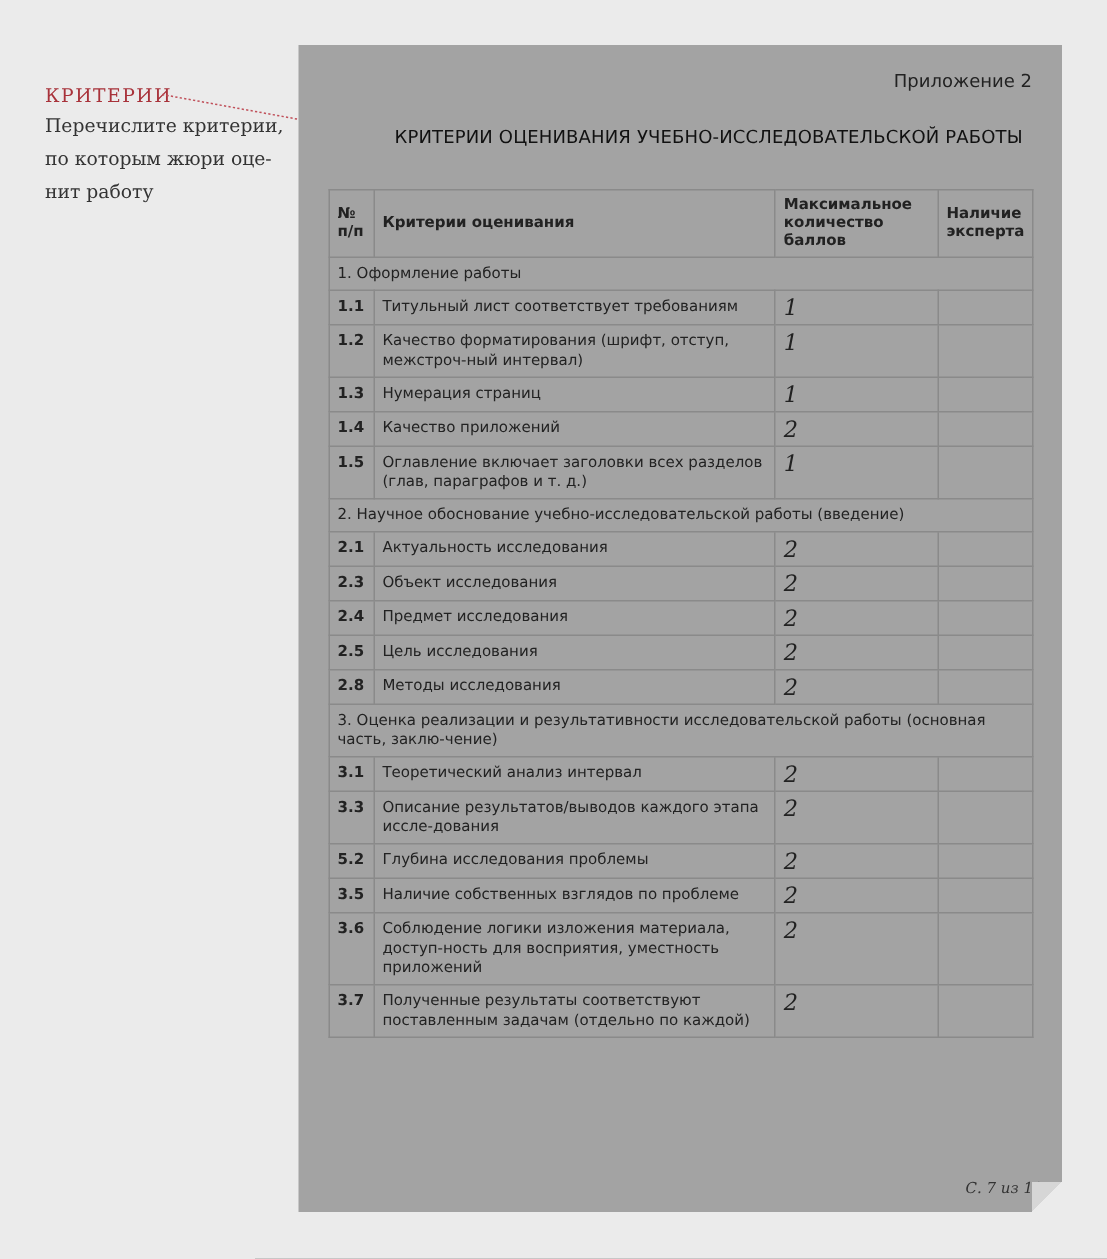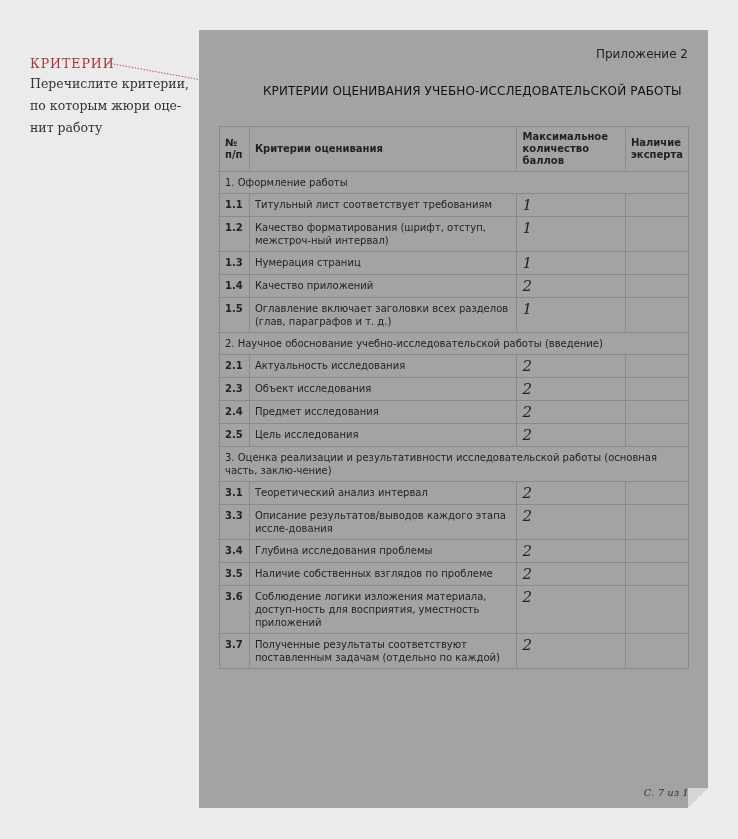--- a/index.html
+++ b/index.html
@@ -156,36 +156,42 @@
           <td class="max">2</td>
           <td></td>
         </tr>
         <tr>
           <td class="num">2.5</td>
           <td>Цель исследования</td>
           <td class="max">2</td>
           <td></td>
         </tr>
         <tr>
+          <td class="num">2.8</td>
+          <td>Методы исследования</td>
+          <td class="max">2</td>
+          <td></td>
+        </tr>
+        <tr>
           <td colspan="4" class="section">3. Оценка реализации и результативности исследовательской работы (основная часть, заклю-чение)</td>
         </tr>
         <tr>
           <td class="num">3.1</td>
           <td>Теоретический анализ интервал</td>
           <td class="max">2</td>
           <td></td>
         </tr>
         <tr>
           <td class="num">3.3</td>
           <td>Описание результатов/выводов каждого этапа иссле-дования</td>
           <td class="max">2</td>
           <td></td>
         </tr>
         <tr>
-          <td class="num">3.4</td>
+          <td class="num">5.2</td>
           <td>Глубина исследования проблемы</td>
           <td class="max">2</td>
           <td></td>
         </tr>
         <tr>
           <td class="num">3.5</td>
           <td>Наличие собственных взглядов по проблеме</td>
           <td class="max">2</td>
           <td></td>
         </tr>

